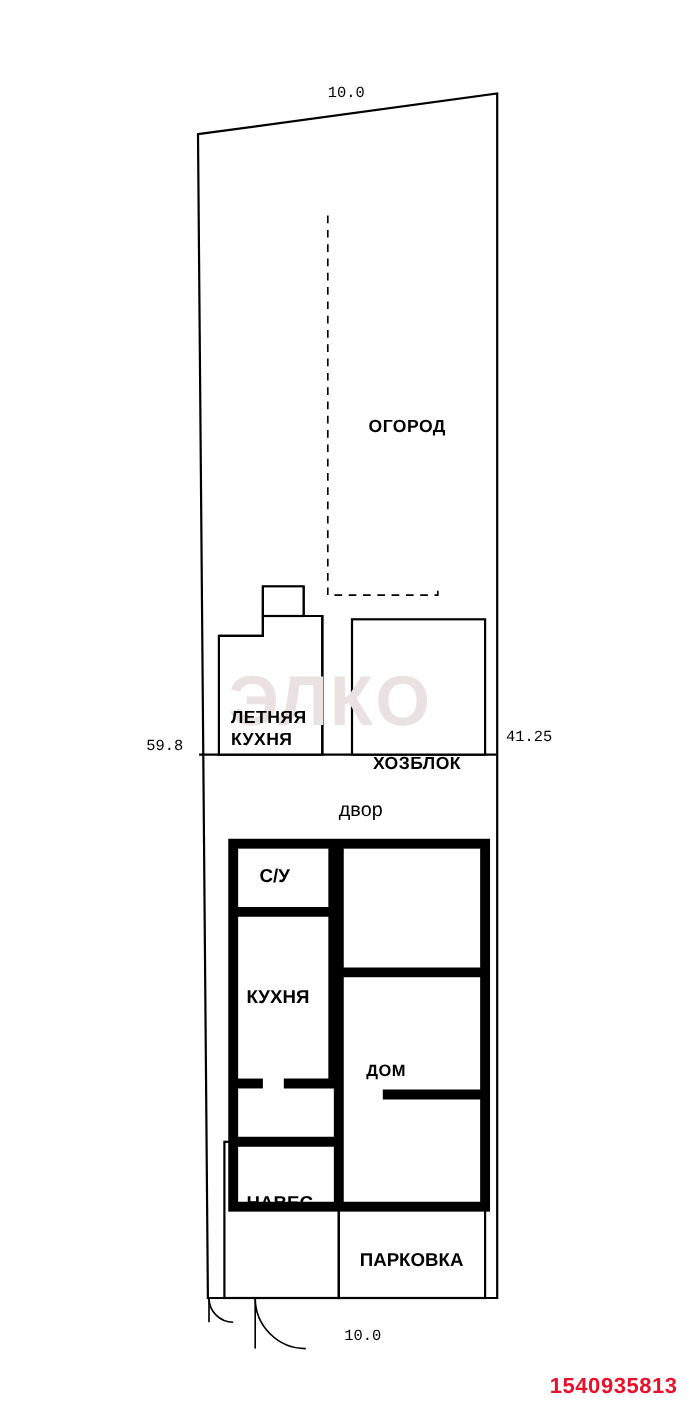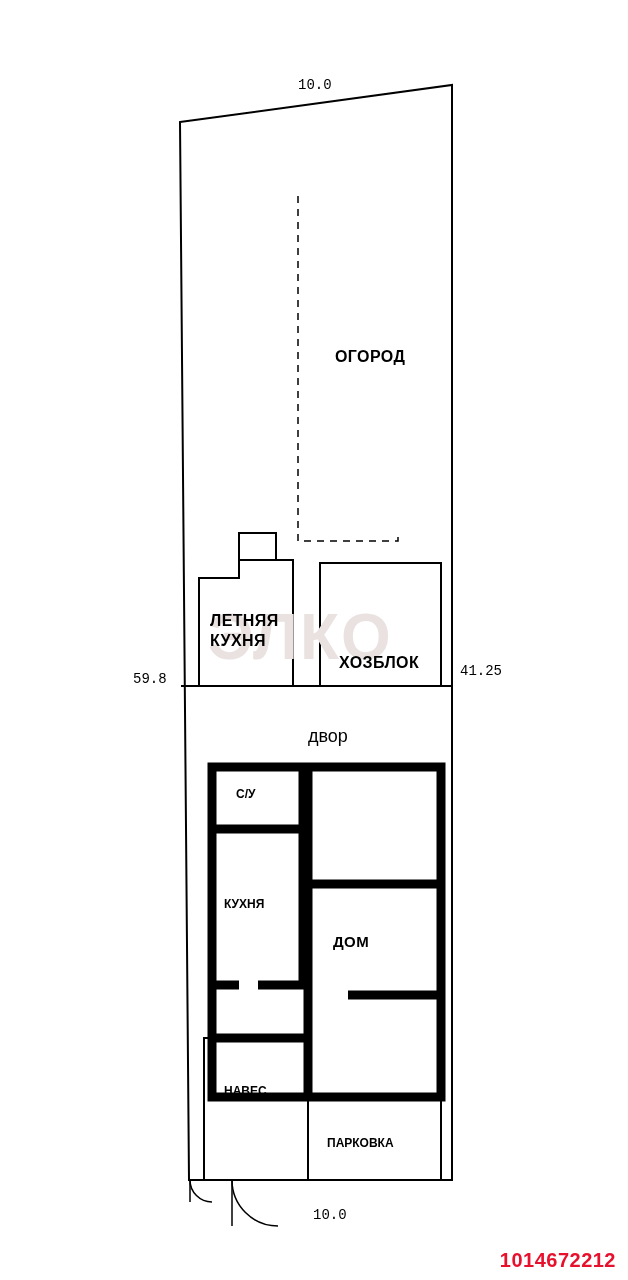--- a/index.html
+++ b/index.html
@@ -34,23 +34,24 @@
   }
   .dim {
     font-size: 14px;
     font-weight: normal;
     font-family: Liberation Mono, monospace;
   }
   .room {
     font-size: 16px;
     font-weight: bold;
     letter-spacing: 0.4px;
+    margin-top: 32px;
   }
   .room-sm {
-    font-size: 12px;
+    font-size: 17px;
     font-weight: bold;
   }
   .soft {
     font-size: 18px;
     font-weight: normal;
   }
   .watermark {
     position: absolute;
     left: 208px;
     top: 600px;
@@ -136,14 +137,14 @@
   <div class="lbl room-sm" style="left:236px; top:787px;">С/У</div>
 
   <div class="lbl room-sm" style="left:224px; top:897px;">КУХНЯ</div>
 
   <div class="lbl room" style="left:333px; top:933px; font-size:15px;">ДОМ</div>
 
   <div class="lbl room-sm" style="left:224px; top:1084px;text-align:center;">НАВЕС</div>
 
   <div class="lbl room-sm" style="left:327px; top:1136px;text-align:right;">ПАРКОВКА</div>
 
-  <div class="idcode">1014672212</div>
+  <div class="idcode">1540935813</div>
 </div>
 
 </body></html>

